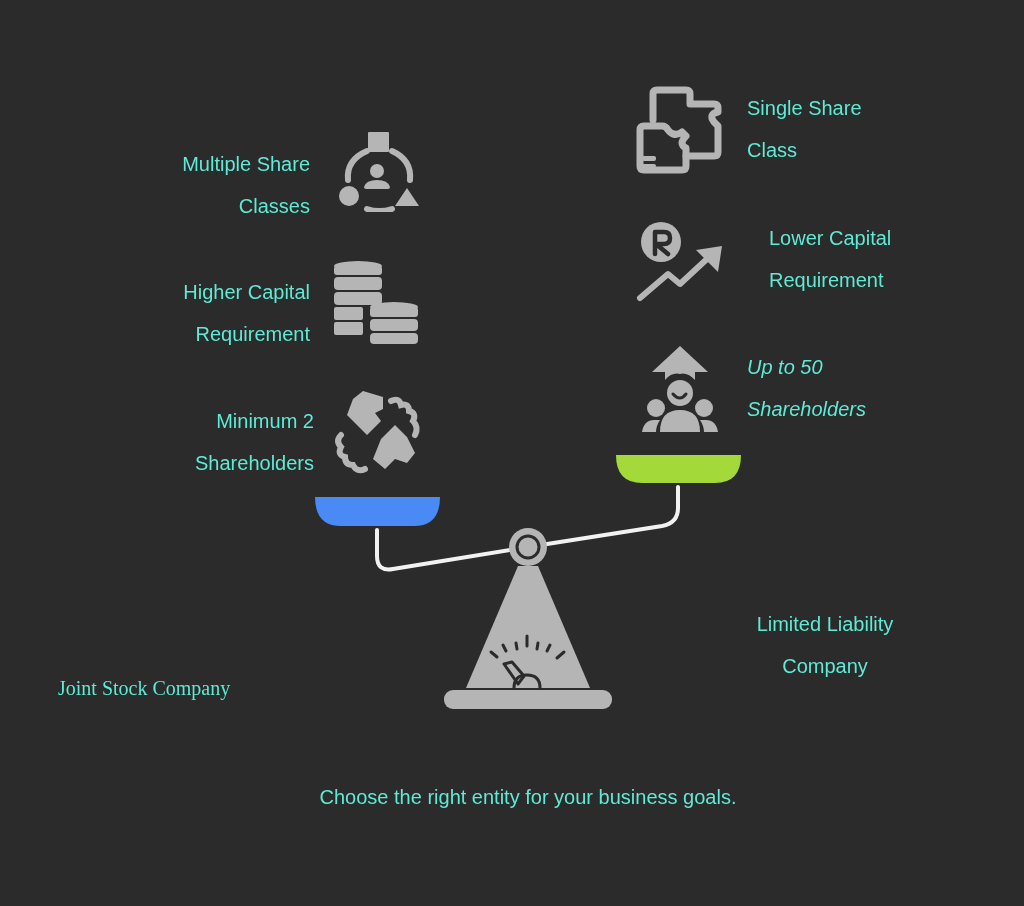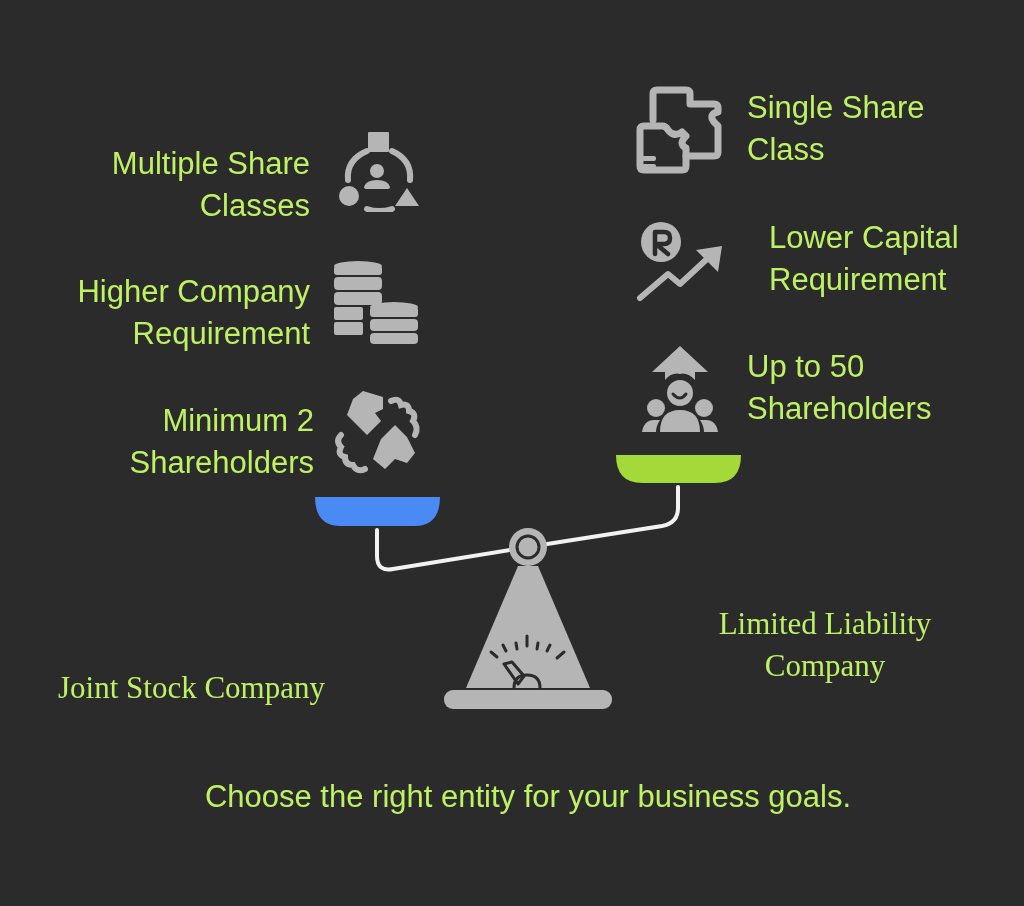--- a/index.html
+++ b/index.html
@@ -1,42 +1,42 @@
 <!DOCTYPE html>
 <html><head>
 <meta charset="utf-8">
 <style>
   html, body { margin:0; padding:0; }
   body { width:1024px; height:906px; background:#2b2b2b; position:relative; overflow:hidden;
          font-family:"Liberation Sans", "DejaVu Sans", sans-serif; color:#f2f2f2; }
-  .lbl { position:absolute; font-size:31px; line-height:42px; color:#bef264; white-space:pre-line; }
+  .lbl { position:absolute; font-size:20px; line-height:42px; color:#5eead4; white-space:pre-line; }
   .right-al { text-align:right;margin-top:12px; }
   .center-al { text-align:center; }
   svg.scene { position:absolute; left:0; top:0; }
   .icon { position:absolute; }
 </style>
 </head>
 <body>
 
 <div class="lbl right-al" style="left:60px; top:131px; width:250px;">Multiple Share
 Classes</div>
-<div class="lbl right-al" style="left:60px; top:259px; width:250px;">Higher Company
+<div class="lbl right-al" style="left:60px; top:259px; width:250px;">Higher Capital
 Requirement</div>
 <div class="lbl right-al" style="left:60px; top:388px; width:254px;">Minimum 2
 Shareholders</div>
 
 <div class="lbl" style="left:747px; top:87px; width:260px;">Single Share
 Class</div>
 <div class="lbl" style="left:747px; top:217px; width:260px;margin-left:22px;">Lower Capital
 Requirement</div>
-<div class="lbl" style="left:747px; top:346px; width:260px;">Up to 50
+<div class="lbl" style="left:747px; top:346px; width:260px;font-style:italic;">Up to 50
 Shareholders</div>
 
 <div class="lbl" style="left:58px; top:667px; width:360px;font-family:Liberation Serif, serif;">Joint Stock Company</div>
-<div class="lbl center-al" style="left:690px; top:603px; width:270px;font-family:Liberation Serif, serif;">Limited Liability
+<div class="lbl center-al" style="left:690px; top:603px; width:270px;">Limited Liability
 Company</div>
 
 <div class="lbl center-al" style="left:0; top:776px; width:1056px;">Choose the right entity for your business goals.</div>
 
 <svg class="scene" width="1024" height="906" viewBox="0 0 1024 906">
 
   <path d="M377 530 L377 556 Q377 572 393 569 L528 547 L662 526 Q678 523 678 508 L678 487" fill="none" stroke="#f2f2f2" stroke-width="4" stroke-linecap="round"></path>
 
   <path d="M315 497 L440 497 Q440 526 414 526 L341 526 Q315 526 315 497 Z" fill="#4a8af4"></path>
 

